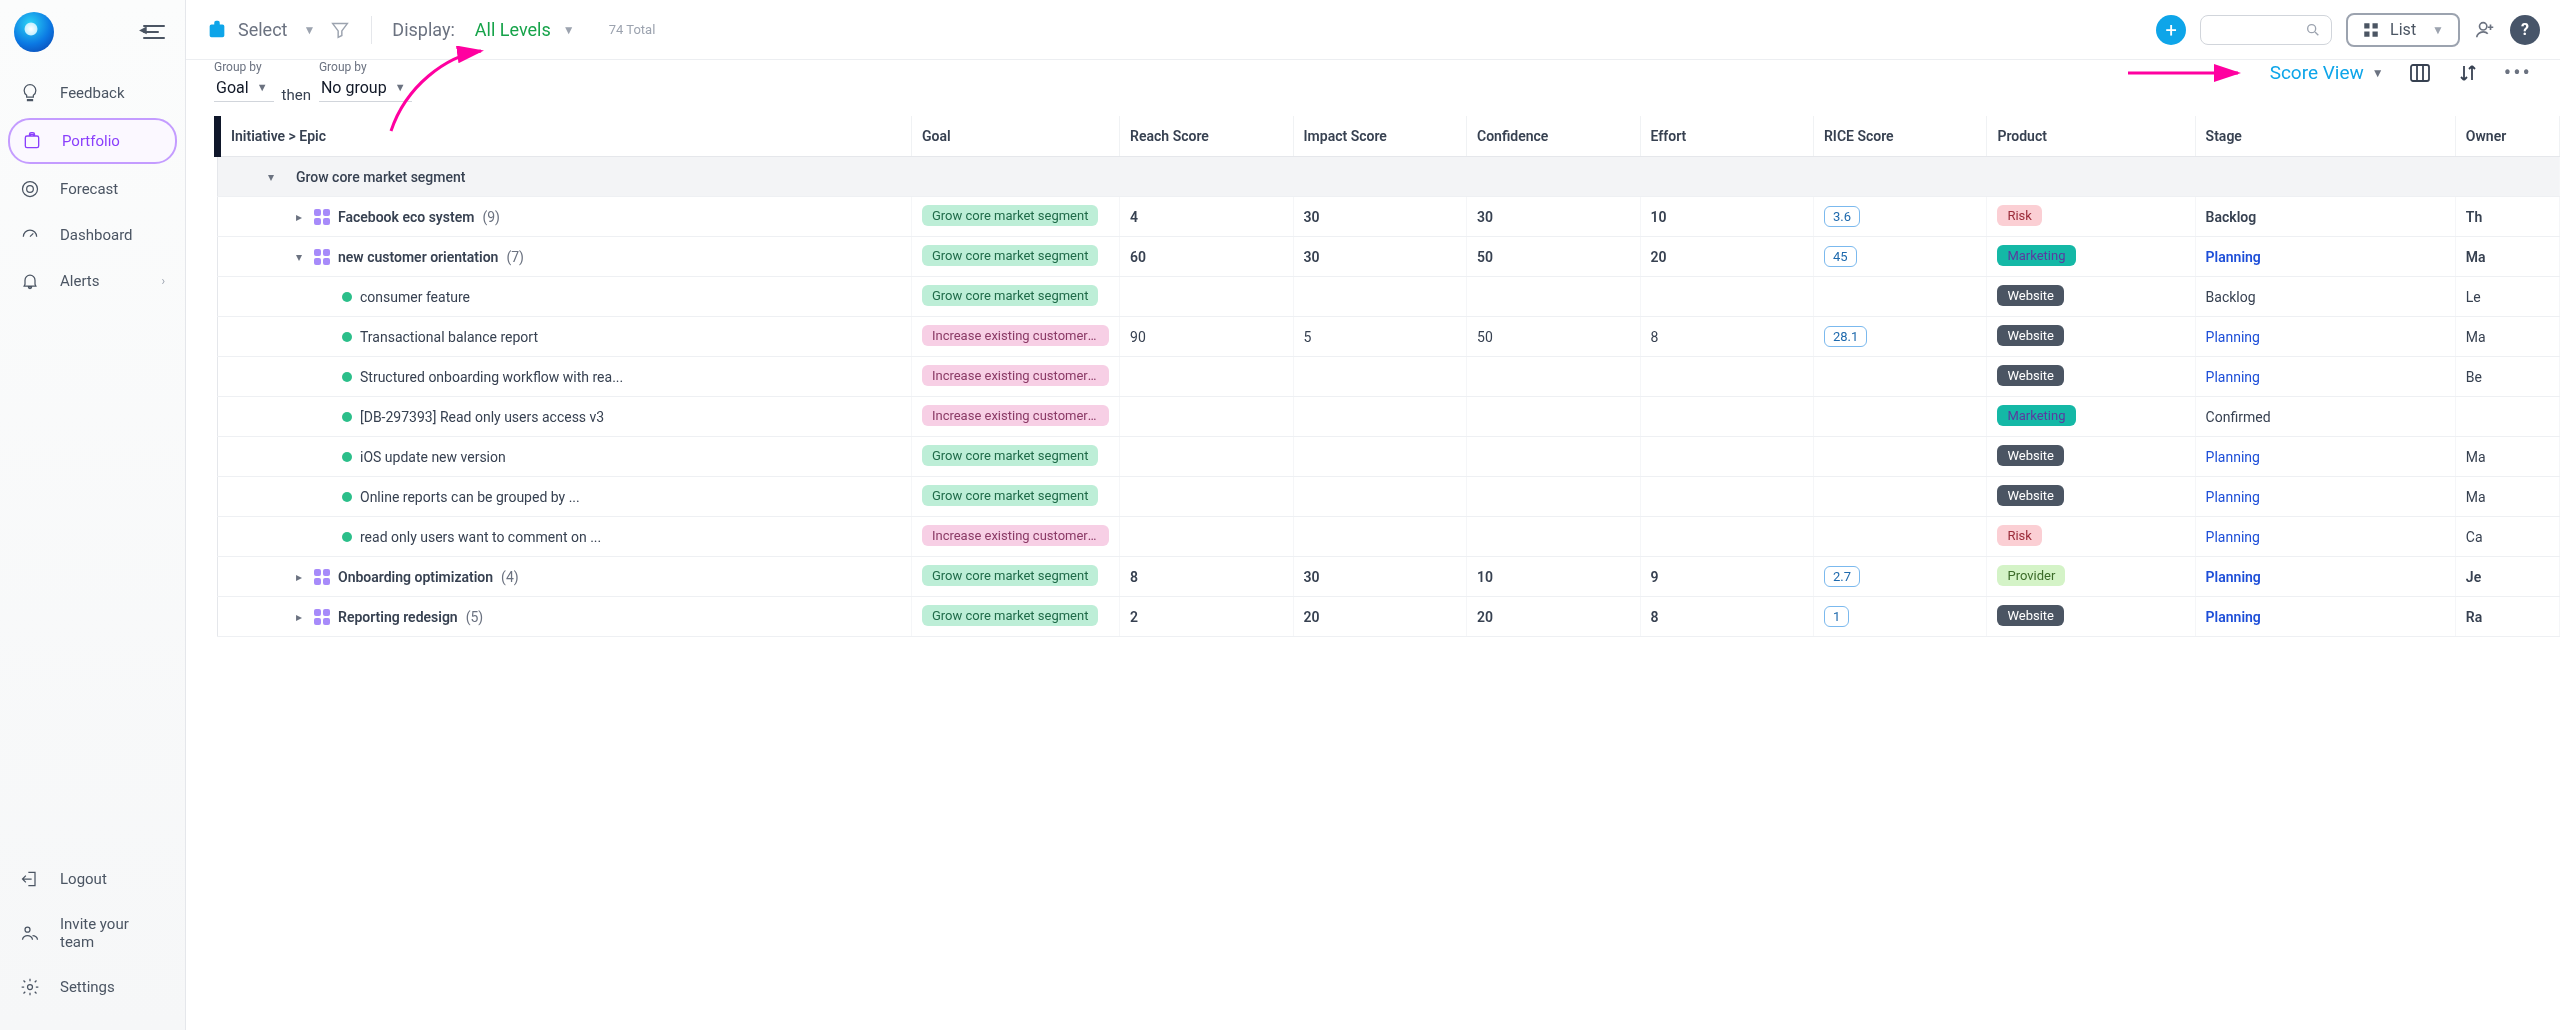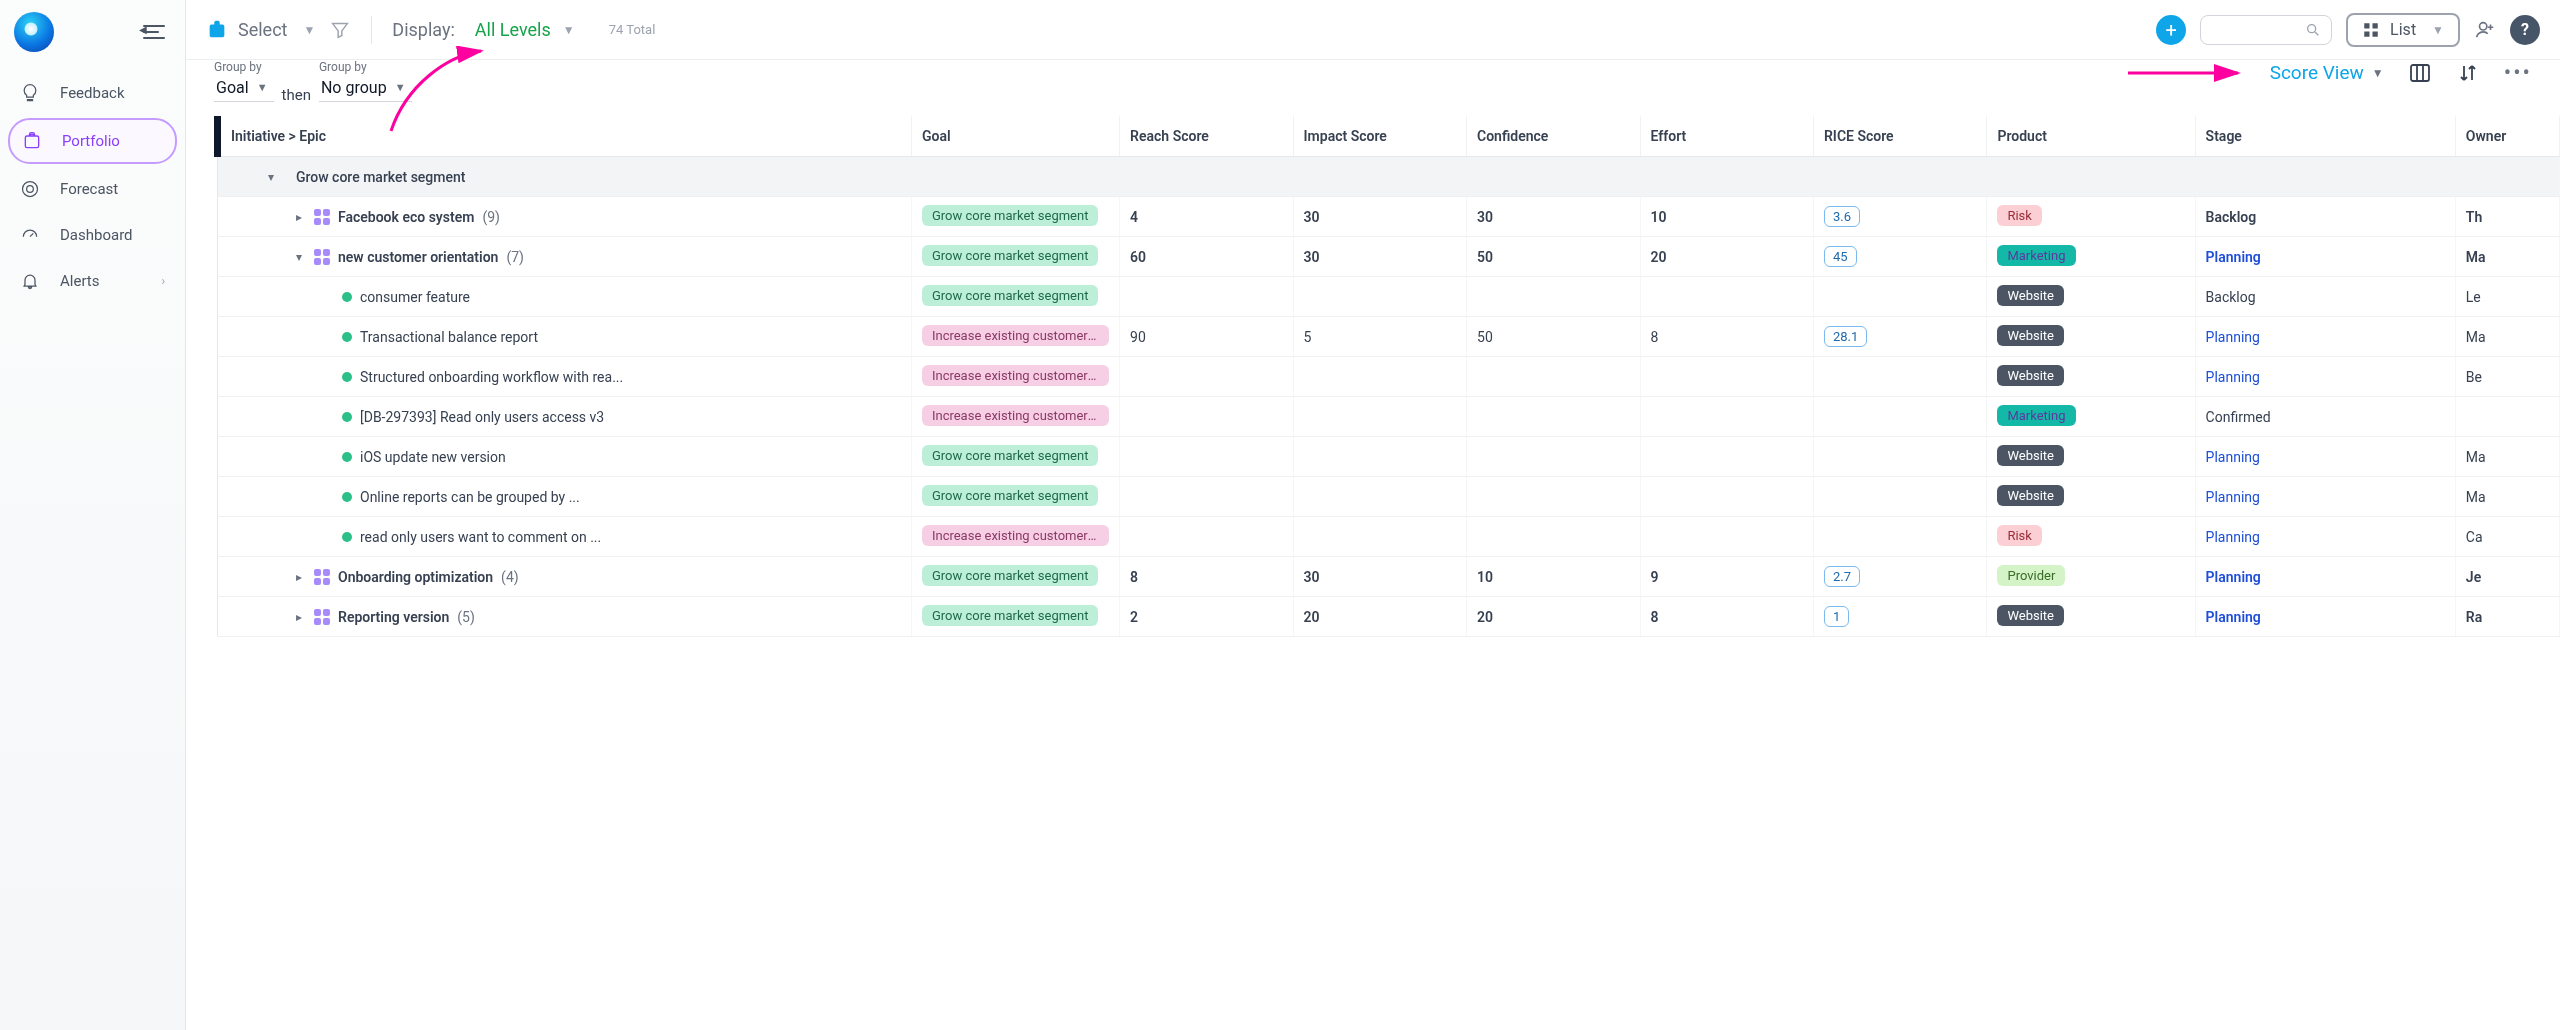--- a/index.html
+++ b/index.html
@@ -237,20 +237,42 @@
       <span>Dashboard</span>
     </div>
     <div class="nav-item">
       <svg class="nav-icon" viewBox="0 0 24 24">
           <path d="M6 16v-5a6 6 0 1 1 12 0v5l1 2H5l1-2zm4 3h4a2 2 0 0 1-4 0z" fill="none" stroke="currentColor" stroke-width="1.5"></path>
         </svg>
       <span>Alerts</span>
       <span class="chev">›</span>
     </div>
   </nav>
+  <div class="sidebar-bottom">
+    <div class="nav-item">
+      <svg class="nav-icon" viewBox="0 0 24 24">
+          <path d="M10 4h8v16h-8M14 12H3m4-4l-4 4 4 4" fill="none" stroke="currentColor" stroke-width="1.5"></path>
+        </svg>
+      <span>Logout</span>
+    </div>
+    <div class="nav-item">
+      <svg class="nav-icon" viewBox="0 0 24 24">
+          <circle cx="9" cy="8" r="3" fill="none" stroke="currentColor" stroke-width="1.5"></circle>
+          <path d="M3 20c0-3 3-5 6-5s6 2 6 5M17 8a3 3 0 1 1 0 0M15 15c3 0 6 2 6 5" fill="none" stroke="currentColor" stroke-width="1.5"></path>
+        </svg>
+      <span>Invite your team</span>
+    </div>
+    <div class="nav-item">
+      <svg class="nav-icon" viewBox="0 0 24 24">
+          <circle cx="12" cy="12" r="3" fill="none" stroke="currentColor" stroke-width="1.5"></circle>
+          <path d="M12 2v3m0 14v3M4.2 4.2l2.1 2.1m11.4 11.4l2.1 2.1M2 12h3m14 0h3M4.2 19.8l2.1-2.1m11.4-11.4l2.1-2.1" stroke="currentColor" stroke-width="1.5"></path>
+        </svg>
+      <span>Settings</span>
+    </div>
+  </div>
 </aside>
 
 <div class="main">
 
   <div class="topbar">
     <div class="select-chip">
       <svg class="briefcase-ico" viewBox="0 0 24 24">
           <path d="M10 4h4v2h-4V4zm10 4v10a2 2 0 0 1-2 2H6a2 2 0 0 1-2-2V8a2 2 0 0 1 2-2h3V4a2 2 0 0 1 2-2h2a2 2 0 0 1 2 2v2h3a2 2 0 0 1 2 2z"></path>
         </svg>
       <span>Select</span>
@@ -570,21 +592,21 @@
           <td><span class="pill pill-lime">Provider</span></td>
           <td><span class="link bold">Planning</span></td>
           <td class="bold">Je</td>
         </tr>
 
         <tr>
           <td>
               <span class="name-cell indent-1">
             <span class="disclose">▸</span>
             <span class="epic-glyph"></span>
-            <span class="bold">Reporting version</span>
+            <span class="bold">Reporting redesign</span>
             <span class="count">(5)</span>
           </span>
             </td>
           <td><span class="pill pill-green">Grow core market segment</span></td>
           <td class="bold">2</td>
           <td class="bold">20</td>
           <td class="bold">20</td>
           <td class="bold">8</td>
           <td><span class="rice-box">1</span></td>
           <td><span class="pill pill-dark">Website</span></td>

